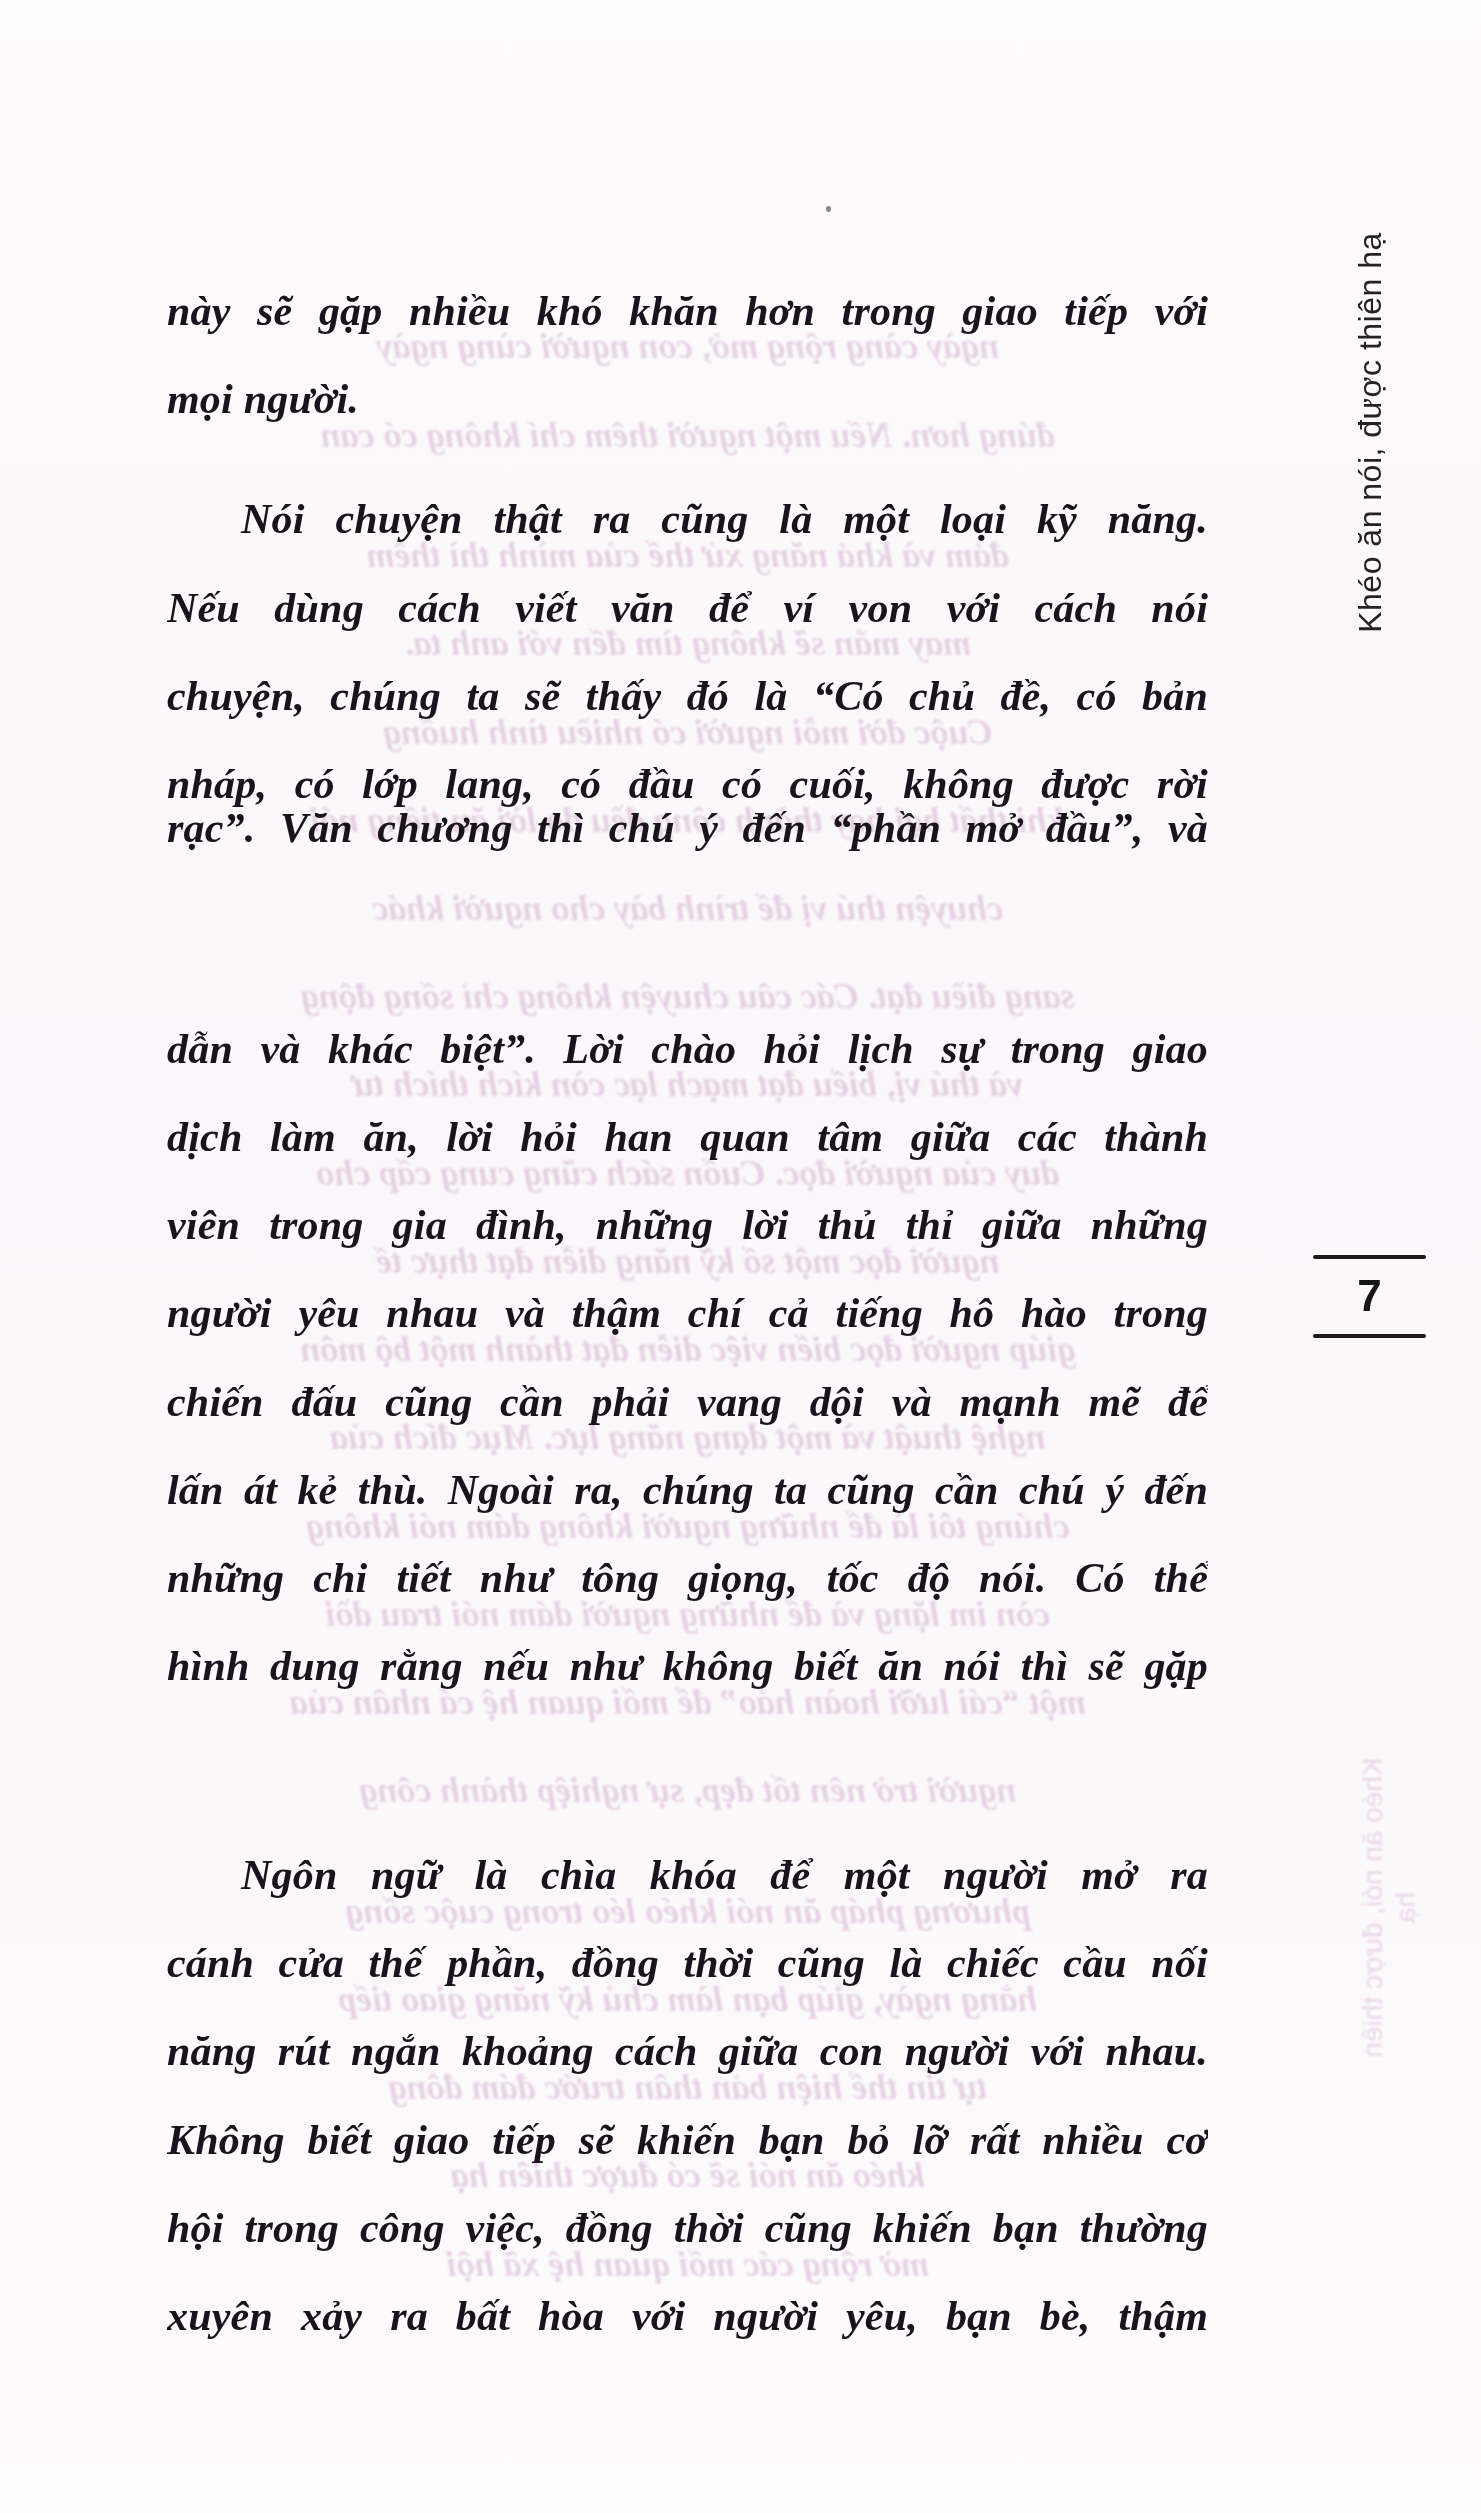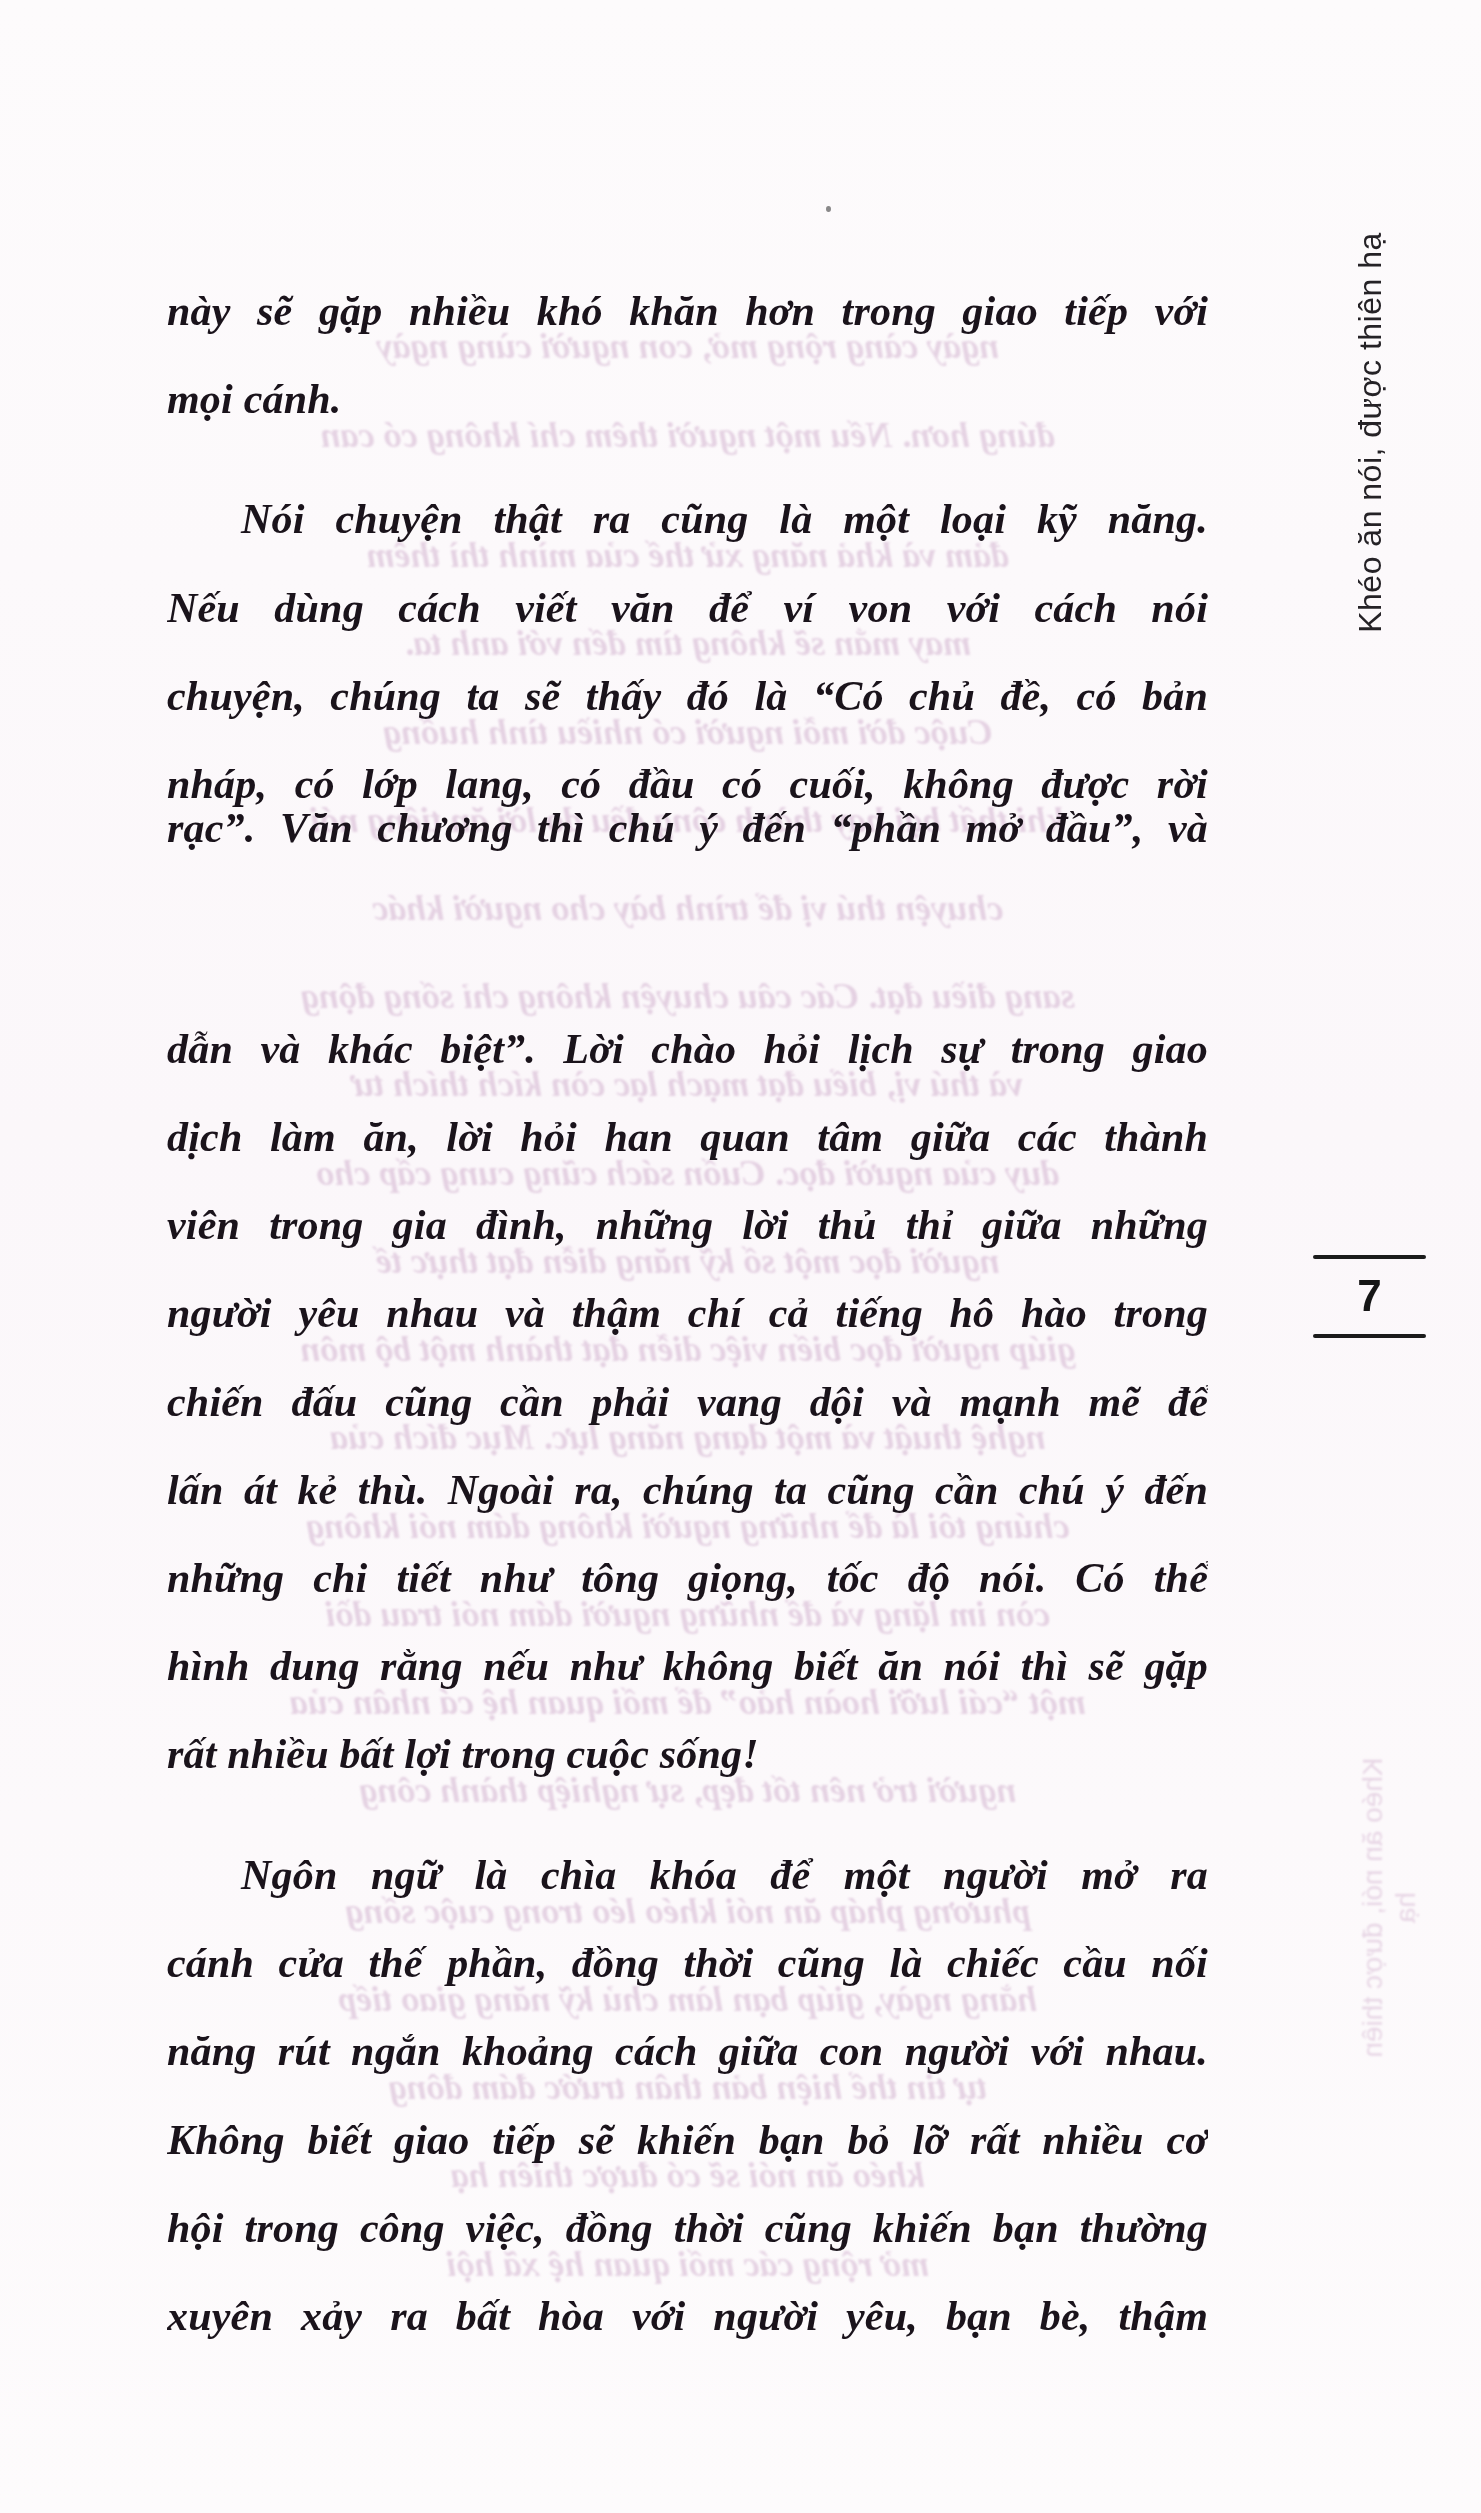--- a/index.html
+++ b/index.html
@@ -155,35 +155,34 @@
     <div class="st-line" style="top: 1978px;">hằng ngày, giúp bạn làm chủ kỹ năng giao tiếp</div>
     <div class="st-line" style="top: 2066px;">tự tin thể hiện bản thân trước đám đông</div>
     <div class="st-line" style="top: 2154px;">khéo ăn nói sẽ có được thiên hạ</div>
     <div class="st-line" style="top: 2243px;">mở rộng các mối quan hệ xã hội</div>
   </div>
 
 <div class="speck"></div>
 
 <main class="text-block" id="text-block">
     <div class="line j" style="top: 267px;">này sẽ gặp nhiều khó khăn hơn trong giao tiếp với</div>
-    <div class="line" style="top: 355px;">mọi cánh.</div>
+    <div class="line" style="top: 355px;">mọi người.</div>
     <div class="line j" style="top: 564px;">Nếu dùng cách viết văn để ví von với cách nói</div>
     <div class="line j p" style="top: 475px;">Nói chuyện thật ra cũng là một loại kỹ năng.</div>
     <div class="line j" style="top: 652px;">chuyện, chúng ta sẽ thấy đó là “Có chủ đề, có bản</div>
     <div class="line j" style="top: 740px;">nháp, có lớp lang, có đầu có cuối, không được rời</div>
     <div class="line j" style="top: 784px;">rạc”. Văn chương thì chú ý đến “phần mở đầu”, và</div>
     <div class="line j" style="top: 1005px;">dẫn và khác biệt”. Lời chào hỏi lịch sự trong giao</div>
     <div class="line j" style="top: 1093px;">dịch làm ăn, lời hỏi han quan tâm giữa các thành</div>
     <div class="line j" style="top: 1181px;">viên trong gia đình, những lời thủ thỉ giữa những</div>
     <div class="line j" style="top: 1269px;">người yêu nhau và thậm chí cả tiếng hô hào trong</div>
     <div class="line j" style="top: 1358px;">chiến đấu cũng cần phải vang dội và mạnh mẽ để</div>
     <div class="line j" style="top: 1446px;">lấn át kẻ thù. Ngoài ra, chúng ta cũng cần chú ý đến</div>
     <div class="line j" style="top: 1534px;">những chi tiết như tông giọng, tốc độ nói. Có thể</div>
     <div class="line j" style="top: 1622px;">hình dung rằng nếu như không biết ăn nói thì sẽ gặp</div>
-    <div class="line" style="top: 1710px;">rất nhiều bất lợi trong cuộc sống!</div>
     <div class="line j p" style="top: 1831px;">Ngôn ngữ là chìa khóa để một người mở ra</div>
     <div class="line j" style="top: 1919px;">cánh cửa thế phần, đồng thời cũng là chiếc cầu nối</div>
     <div class="line j" style="top: 2007px;">năng rút ngắn khoảng cách giữa con người với nhau.</div>
     <div class="line j" style="top: 2184px;">hội trong công việc, đồng thời cũng khiến bạn thường</div>
     <div class="line j" style="top: 2096px;">Không biết giao tiếp sẽ khiến bạn bỏ lỡ rất nhiều cơ</div>
     <div class="line j" style="top: 2272px;">xuyên xảy ra bất hòa với người yêu, bạn bè, thậm</div>
   </main>
 
 <div class="running-head">Khéo ăn nói, được thiên hạ</div>
 

